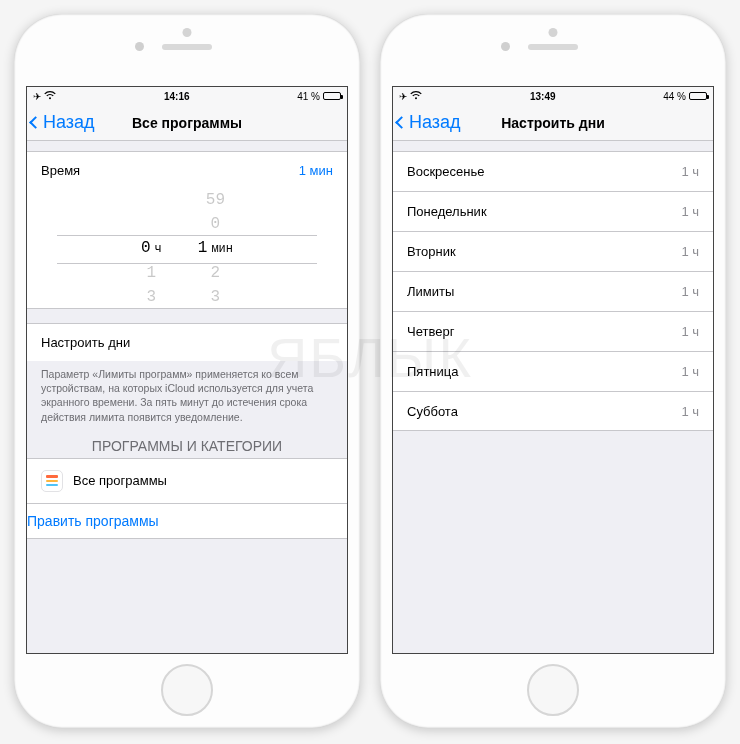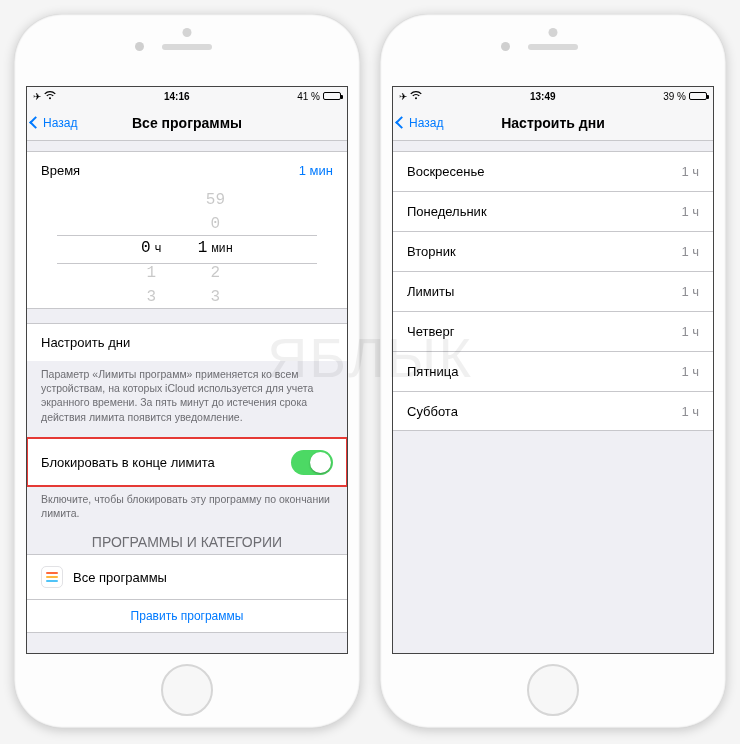--- a/index.html
+++ b/index.html
@@ -105,21 +105,21 @@
     background: #f7f7f8;
     border-bottom: 1px solid #c7c7cb;
     display: flex;
     align-items: center;
     position: relative;
   }
   .back {
     display: flex; align-items: center;
     color: #007aff;
     padding-left: 4px;
-    font-size: 12px;
+    font-size: 18px;
   }
   .chevron-left {
     width: 9px; height: 9px;
     border-left: 2px solid #007aff;
     border-bottom: 2px solid #007aff;
     transform: rotate(45deg);
     margin-right: 3px;
   }
   .nav-title {
     position: absolute;
@@ -206,26 +206,25 @@
     background: #fff;
     border-radius: 50%;
     box-shadow: 0 1px 2px rgba(0,0,0,0.3);
   }
   .highlight {
     outline: 2px solid #e53935;
     outline-offset: -1px;
   }
   .center-link {
     background: #fff;
-    text-align: center;
     color: #007aff;
     padding: 9px 0;
     border-top: 1px solid #c7c7cb;
     border-bottom: 1px solid #c7c7cb;
-    font-size: 12px;
+    font-size: 14px;
   }
   .app-icon {
     width: 22px; height: 22px;
     border-radius: 5px;
     background: #fff;
     border: 1px solid #e2e2e5;
     margin-right: 10px;
     display: flex;
     align-items: center;
     justify-content: center;
@@ -298,29 +297,20 @@
         </div>
       </div>
 
       <div class="group">
         <div class="cell">
           <span>Настроить дни</span>
         </div>
         <div class="footer-text">Параметр «Лимиты программ» применяется ко всем устройствам, на которых iCloud используется для учета экранного времени. За пять минут до истечения срока действия лимита появится уведомление.</div>
       </div>
 
-      <div class="group">
-        <div class="cell highlight">
-          <span>Блокировать в конце лимита</span>
-          <span class="toggle">
-              <span class="knob"></span>
-            </span>
-        </div>
-        <div class="footer-text">Включите, чтобы блокировать эту программу по окончании лимита.</div>
-      </div>
 
       <div class="header-text">ПРОГРАММЫ И КАТЕГОРИИ</div>
       <div class="cell with-icon">
         <span class="app-icon">
           <span style="background:#ff6a3d"></span>
           <span style="background:#ffb63d"></span>
           <span style="background:#4fc3f7"></span>
         </span>
         <span>Все программы</span>
       </div>
@@ -342,21 +332,21 @@
       <div class="sb-left">
         <span>✈︎</span>
         <span>
           <svg width="12" height="9" viewBox="0 0 12 9">
               <path d="M6 8.2a1 1 0 100-2 1 1 0 000 2zM3.2 5.3a4 4 0 015.6 0l.9-.9a5.3 5.3 0 00-7.4 0zM1.2 3.3a6.8 6.8 0 019.6 0l.9-.9a8.1 8.1 0 00-11.4 0z" fill="#000"></path>
             </svg>
         </span>
       </div>
       <div class="sb-time">13:49</div>
       <div class="sb-right">
-        <span>39 %</span>
+        <span>44 %</span>
         <span class="battery"><span class="battery-fill" style="width:44%"></span></span>
       </div>
     </div>
     <div class="navbar">
       <div class="back">
         <span class="chevron-left"></span>
         <span>Назад</span>
       </div>
       <div class="nav-title">Настроить дни</div>
     </div>

